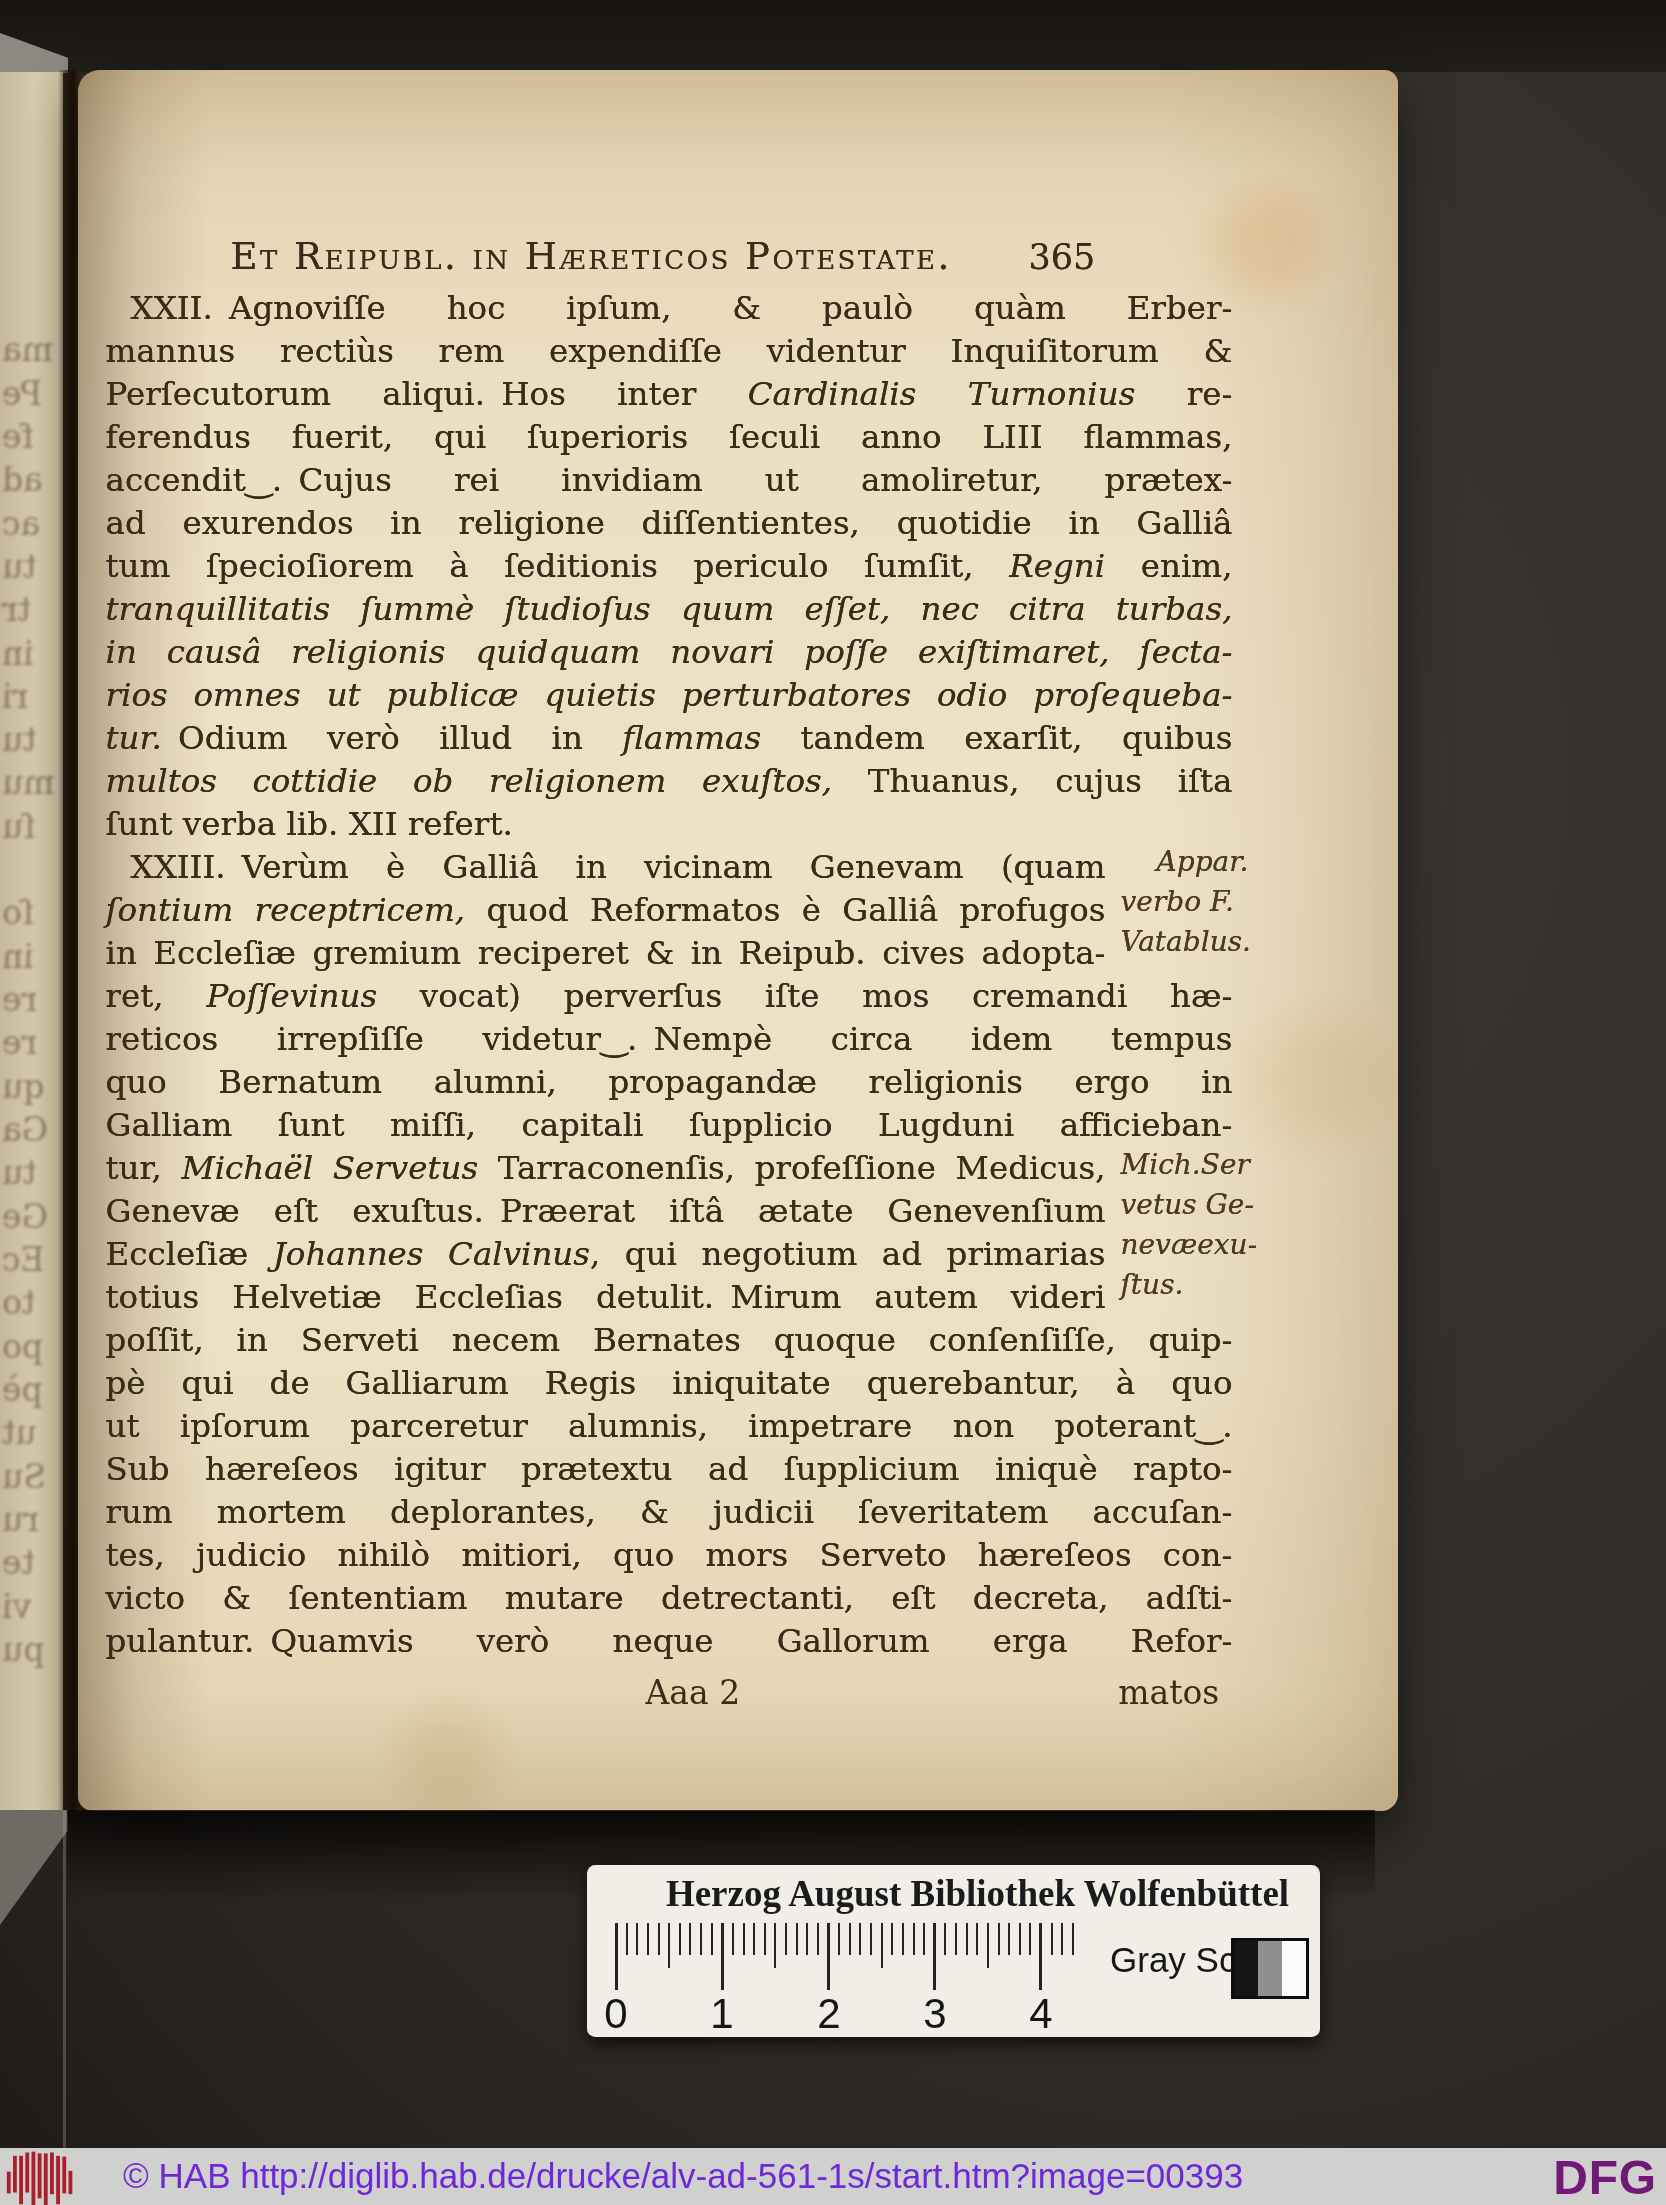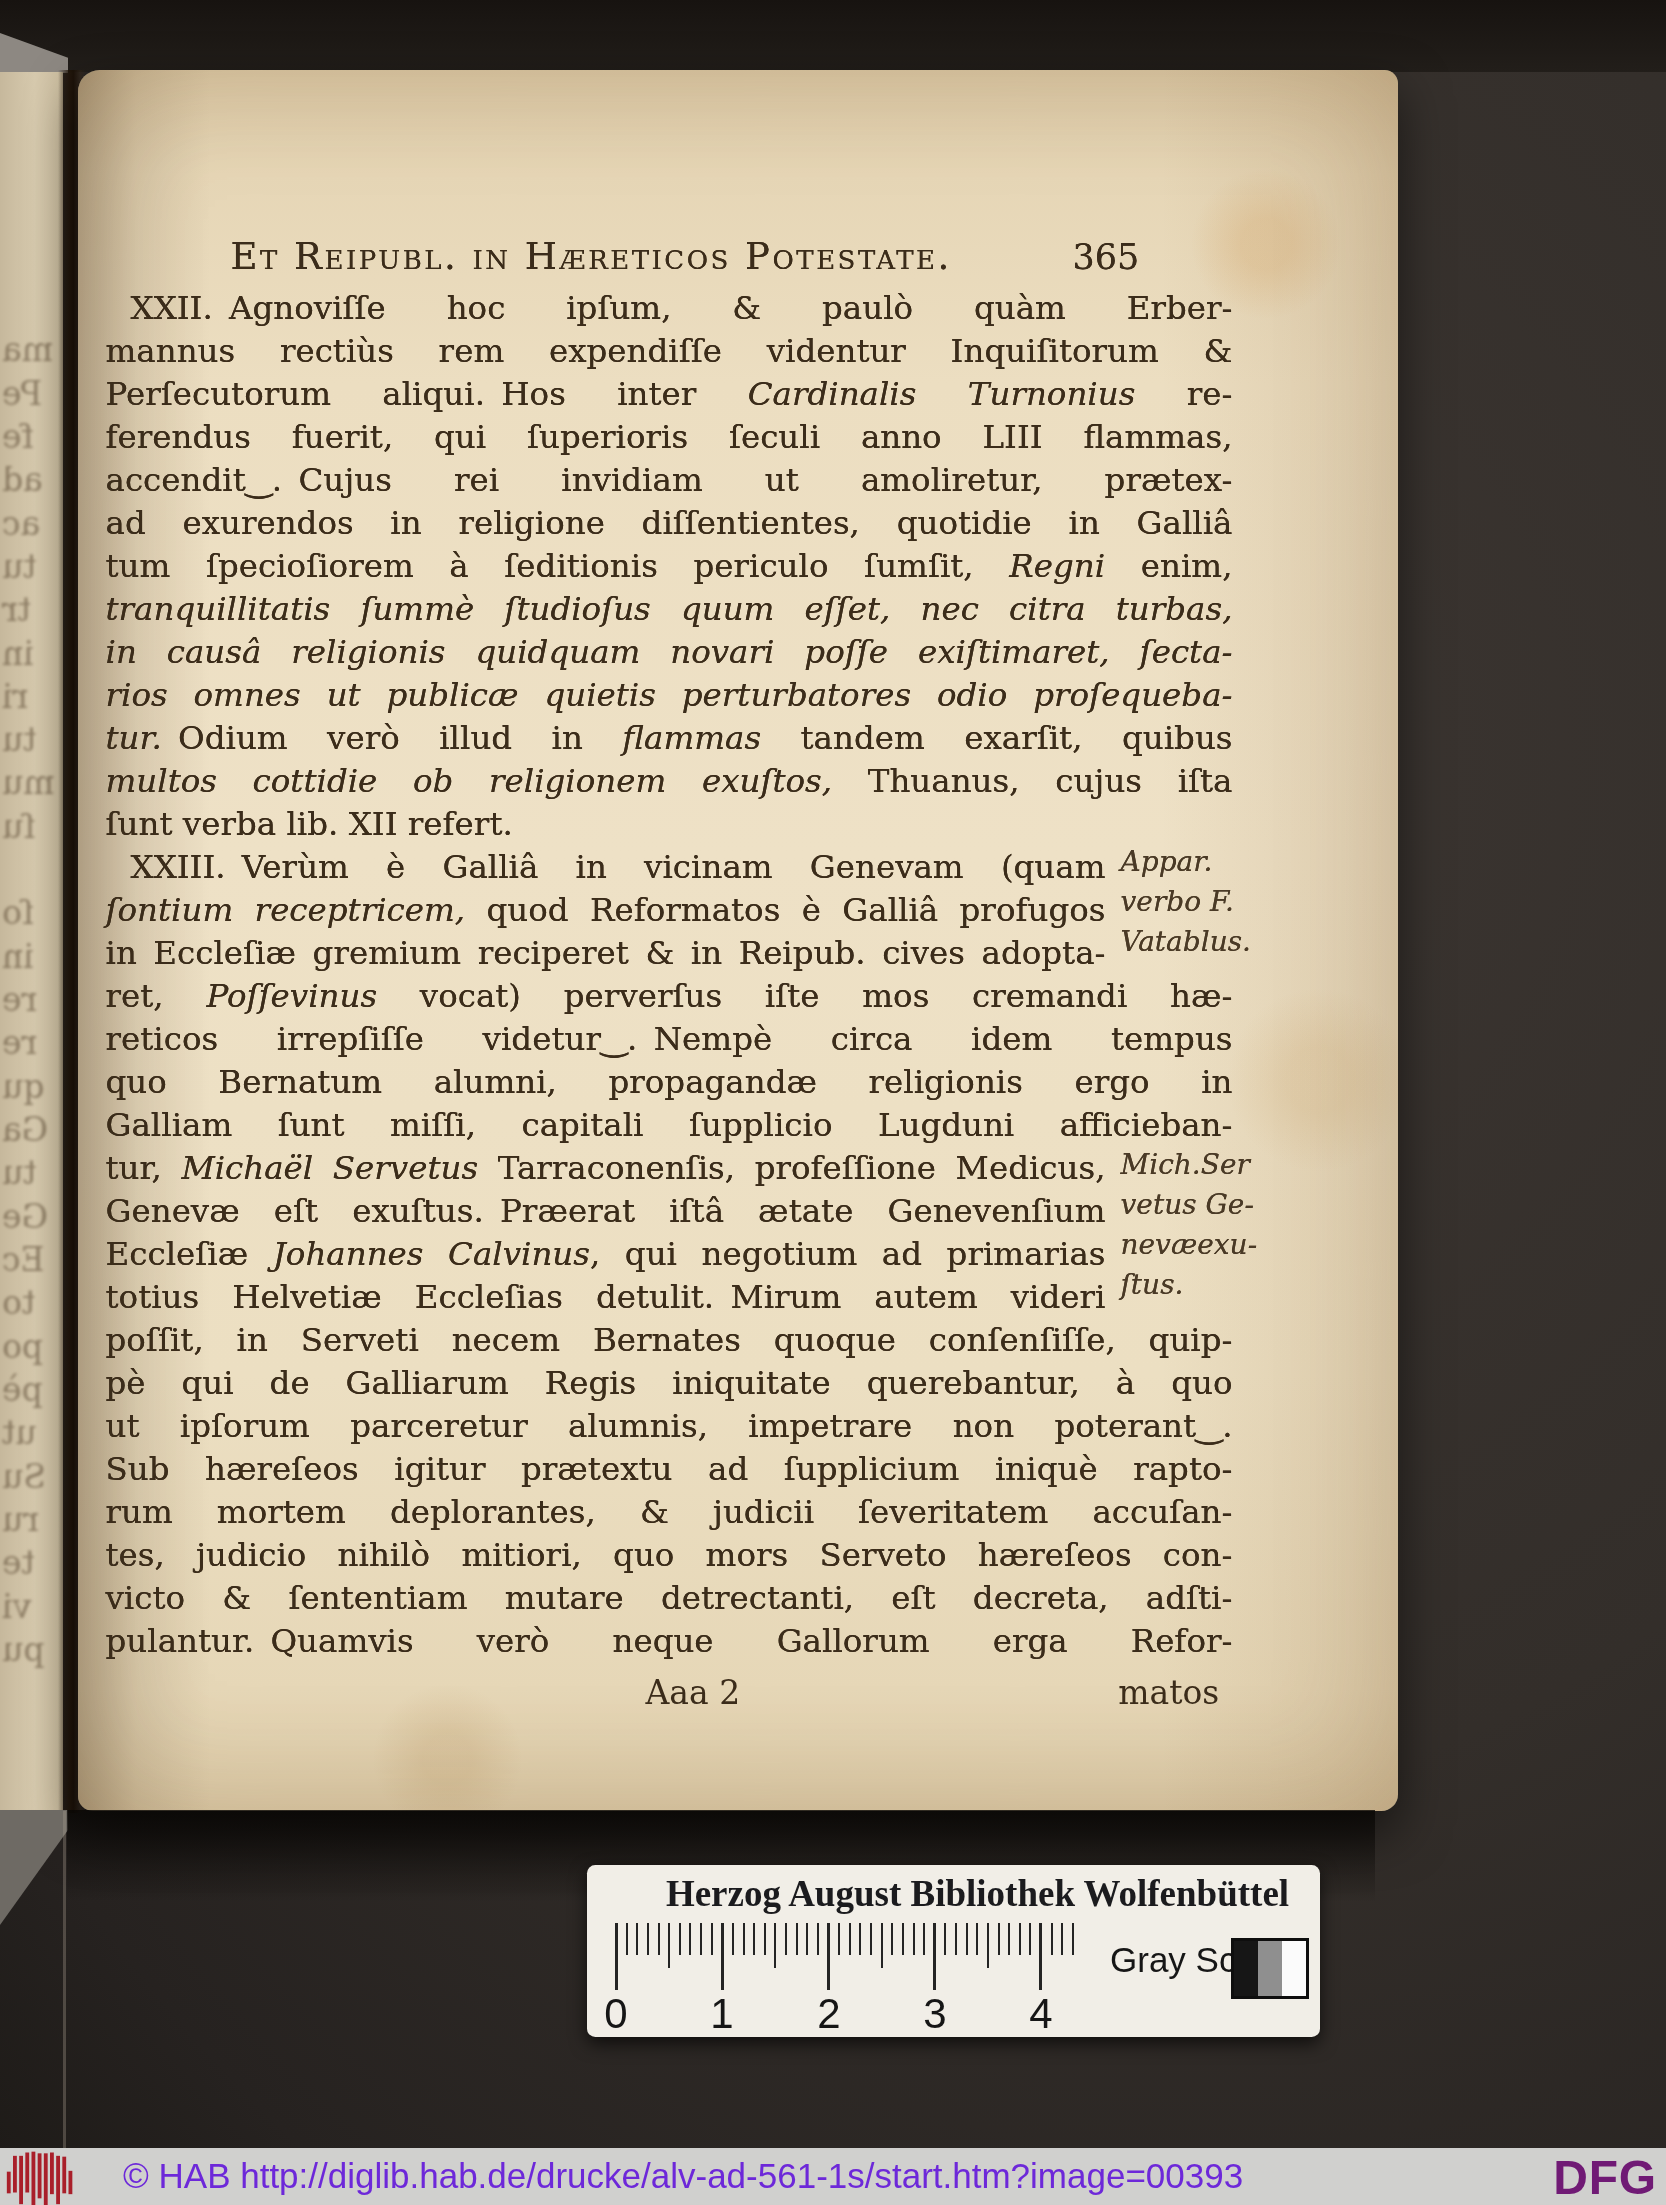--- a/index.html
+++ b/index.html
@@ -30,21 +30,21 @@
           radial-gradient(circle at 94% 58%, rgba(190,135,55,.12) 0 33px, rgba(190,135,55,0) 92px),
           radial-gradient(circle at 28% 97%, rgba(165,120,60,.14) 0 25px, rgba(165,120,60,0) 75px),
           linear-gradient(180deg,#dbc8a5 0%,#e6d6b6 6%,#ecdec1 18%,#eee1c6 45%,#ecdfc2 75%,#e6d7b7 93%,#dccaa7 100%);
         box-shadow:0 21.7px 50px rgba(0,0,0,.55), inset 0 0 125px rgba(118,88,44,.22);}
   .page::before{content:"";position:absolute;inset:0;border-radius:inherit;pointer-events:none;
         background:linear-gradient(90deg,rgba(58,36,12,.30) 0px,rgba(58,36,12,.10) 58px,rgba(58,36,12,0) 133px,
                    rgba(0,0,0,0) 82%,rgba(120,80,35,.14) 100%);}
   .running-head{position:absolute;left:27.5px;top:165px;width:1127px;height:47px;color:var(--ink);}
   .rh-title{position:absolute;left:125px;top:0;font-variant:small-caps;font-size:37px;
             letter-spacing:2.5px;white-space:nowrap;text-shadow:0 0 0.5px var(--ink);}
-  .rh-num{position:absolute;left:923px;top:1.7px;font-size:35px;text-shadow:0 0 0.5px var(--ink);margin-left:44px;}
+  .rh-num{position:absolute;left:923px;top:1.7px;font-size:35px;text-shadow:0 0 0.5px var(--ink);}
   .textblock{position:absolute;left:27.5px;top:217px;width:1127px;height:1483px;color:var(--ink);}
   .line{position:relative;height:43px;font-size:32.5px;line-height:42px;
         text-align:justify;text-align-last:justify;text-shadow:0 0 0.6px var(--ink);}
   .line.short{width:1000px;}
   .line.ind{text-indent:25px;}
   .line.nolast{text-align-last:left;}
   .line .i{font-style:italic;}
   .margnote{position:absolute;left:1015px;font-style:italic;font-size:28px;color:#4a3a26;
             white-space:nowrap;text-shadow:0 0 0.4px #4a3a26;}
   .sigrow{position:absolute;left:0;top:1386px;width:100%;height:43px;font-size:33px;}
@@ -150,21 +150,21 @@
         <div class="line"><span>ut ipſorum parceretur alumnis, impetrare non poterant‿.</span></div>
         <div class="line"><span>Sub hæreſeos igitur prætextu ad ſupplicium iniquè rapto-</span></div>
         <div class="line"><span>rum mortem deplorantes, &amp; judicii ſeveritatem accuſan-</span></div>
         <div class="line"><span>tes, judicio nihilò mitiori, quo mors Serveto hæreſeos con-</span></div>
         <div class="line"><span>victo &amp; ſententiam mutare detrectanti, eſt decreta, adſti-</span></div>
         <div class="line"><span>pulantur. Quamvis verò neque Gallorum erga Refor-</span></div>
         <div class="sigrow">
         <span class="sig-gath">Aaa 2</span>
         <span class="sig-catch">matos</span>
       </div>
-    <div class="margnote" style="top: 558px;">Appar.</div>
+    <div class="margnote" style="top: 558px; margin-left: 36px;">Appar.</div>
         <div class="margnote" style="top: 598px;">verbo F.</div>
         <div class="margnote" style="top: 638px;">Vatablus.</div>
         <div class="margnote" style="top: 861px;">Mich.Ser</div>
         <div class="margnote" style="top: 901px;">vetus Ge-</div>
         <div class="margnote" style="top: 941px;">nevæexu-</div>
         <div class="margnote" style="top: 981px;">ſtus.</div>
       </div>
   </div>
 
   <div class="wedge-bl"></div>

